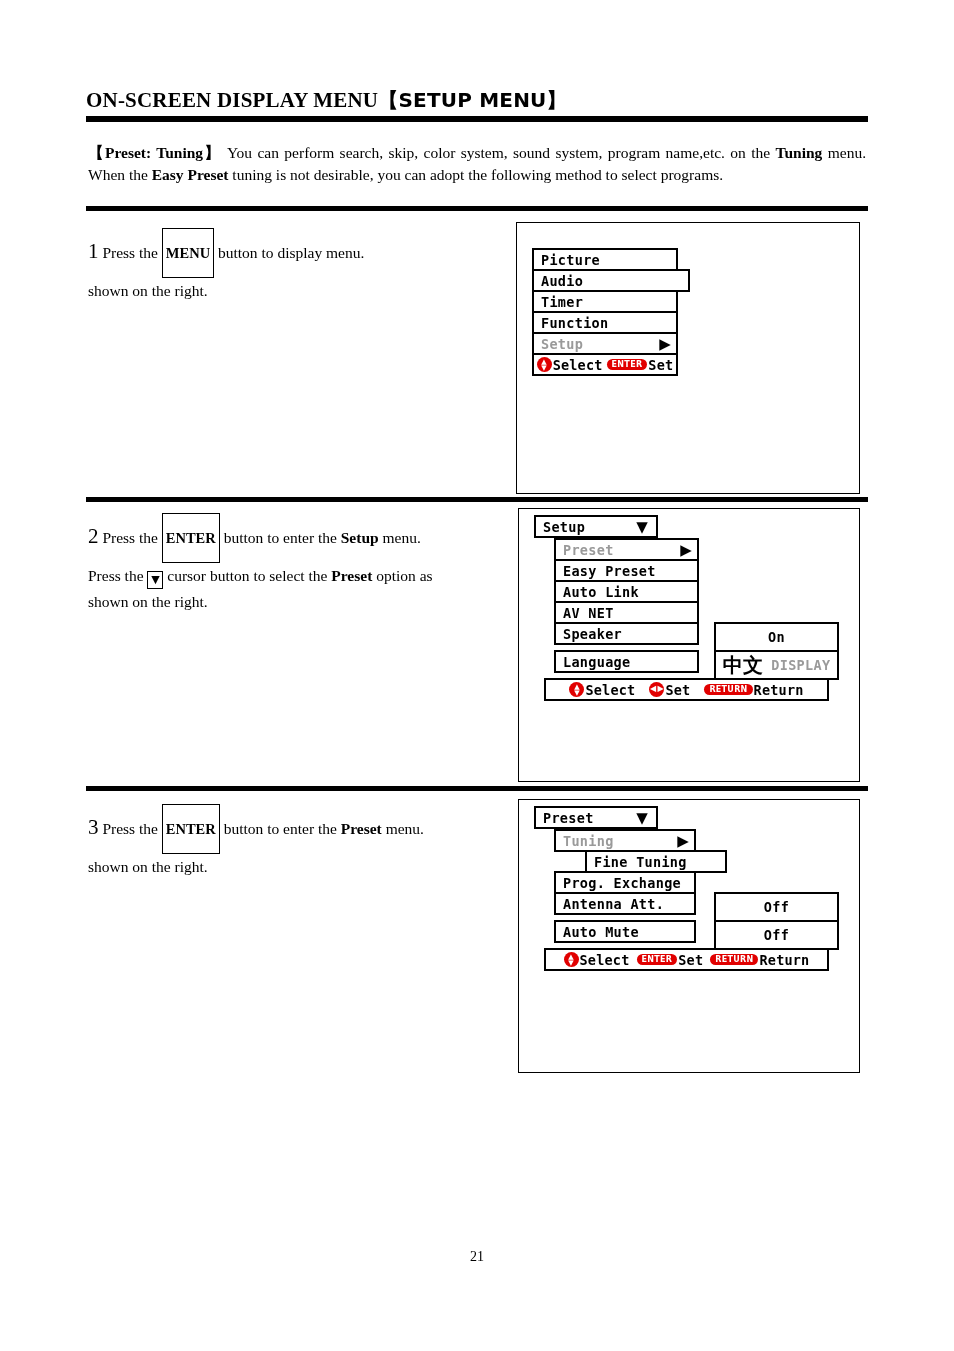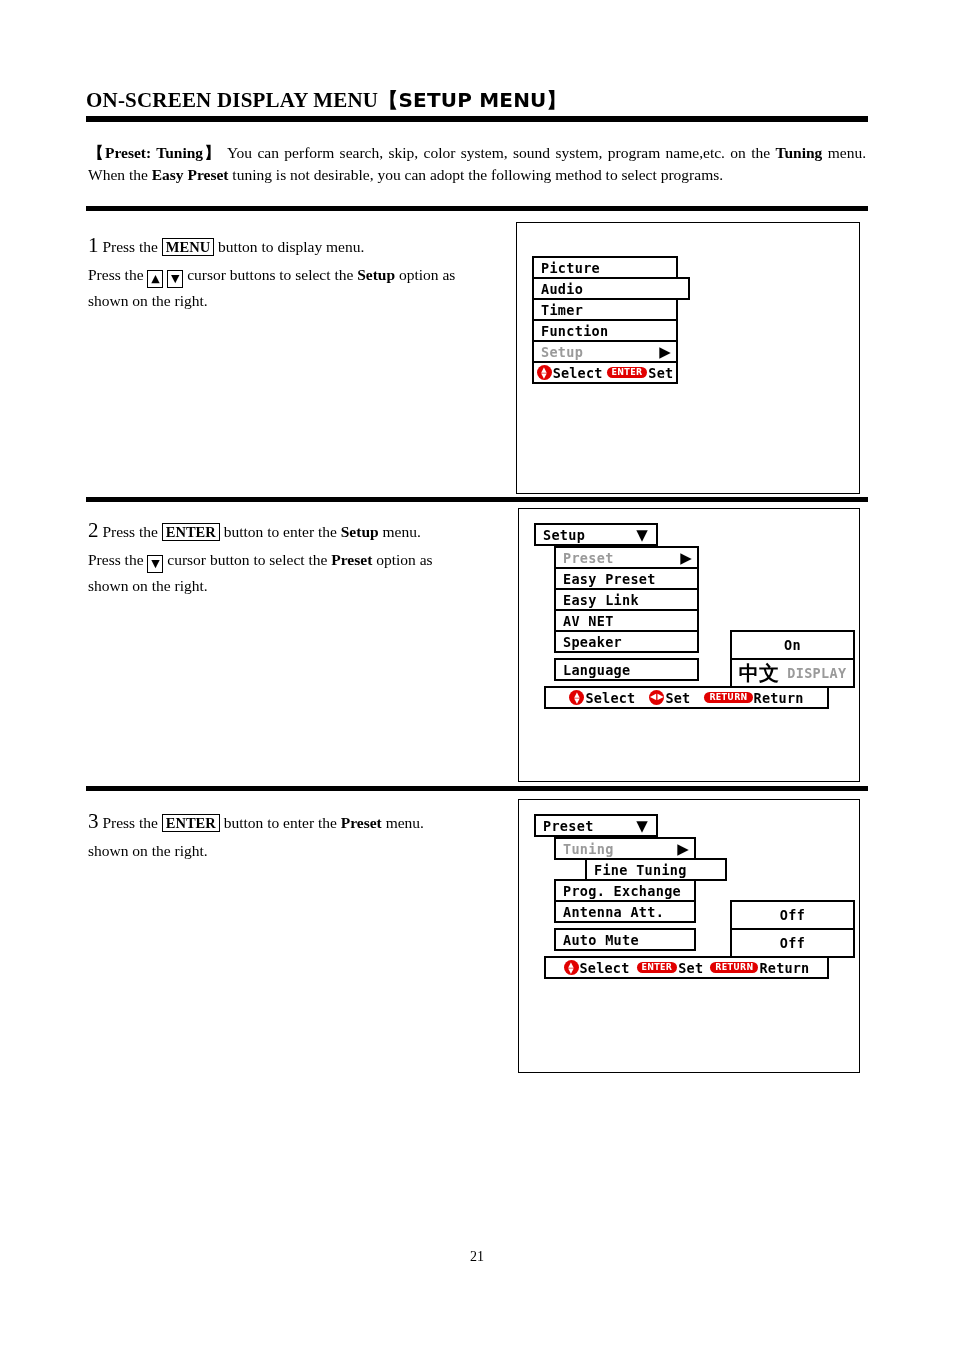--- a/index.html
+++ b/index.html
@@ -98,21 +98,21 @@
     font-family: "Liberation Serif", serif;
   }
   .step-line { display: block; }
   .step-line.just {
     text-align: justify;
     text-justify: inter-word;
   }
   .kbd {
     display: inline-block;
     border: 1.6px solid #000;
-    padding: 0px 3px;
+    padding: 16px 3px;
     font-weight: bold;
     font-size: 14.5px;
     line-height: 1.12;
     vertical-align: baseline;
     font-family: "Liberation Serif", serif;
   }
   .kbd-arrow {
     display: inline-block;
     border: 1.6px solid #000;
     width: 14px;
@@ -136,21 +136,21 @@
   
   .osd {
     position: absolute;
     font-family: "DejaVu Sans Mono", "Liberation Mono", monospace;
   }
   .osd-row {
     display: flex;
     align-items: stretch;
     margin-top: -2px;
   }
-  .osd-row:first-child { margin-top: 8px; }
+  .osd-row:first-child { margin-top: 0; }
 
   .cell {
     border: 2px solid #000;
     box-sizing: border-box;
     background: #fff;
     display: flex;
     align-items: center;
     font-size: 13.5px;
     font-weight: bold;
     letter-spacing: 0.3px;
@@ -173,21 +173,21 @@
   .cell .arrow-d {
     position: absolute;
     right: 24px;
     top: 50%;
     transform: translateY(-50%);
     font-family: "DejaVu Sans", sans-serif;
     font-size: 15px;
     color: #000;
     line-height: 1;
   }
-  .cell.center { justify-content: center; padding: 13px; margin-left: 16px; }
+  .cell.center { justify-content: center; padding: 13px; }
 
   .spacer { flex: 0 0 auto; }
 
   
   .hintbar {
     border: 2px solid #000;
     box-sizing: border-box;
     height: 23px;
     display: flex;
     align-items: center;
@@ -274,23 +274,20 @@
     <span class="lead brk">【</span><span class="lead">Preset: Tuning</span><span class="lead brk">】</span><span> You can perform search, skip, color system, sound system, program name,etc. on the </span><b>Tuning</b><span> menu. When the </span><b>Easy Preset</b><span> tuning is not desirable, you can adopt the following method to select programs.</span>
   </div>
 
   <div class="rule-thick2"></div>
 
   <div class="step-text" style="left:88px; top:228px;">
     <span class="step-line">
       <span class="step-num">1</span>
       <span>Press the </span><span class="kbd">MENU</span><span> button to display menu.</span>
     </span>
-    <span class="step-line just" style="display:block; width:420px;">
-      <span>Press the </span><span class="kbd-arrow">▲</span>&nbsp;<span class="kbd-arrow">▼</span><span> cursor buttons to select the </span><b>Setup</b><span> option as</span>
-    </span>
     <span class="step-line">shown on the right.</span>
   </div>
 
   <div class="osd-frame" style="left:516px; top:222px; width:344px; height:272px;"></div>
 
   <div class="osd" style="left:532px; top:248px;">
     <div class="osd-row">
       <div class="cell" style="width:146px;">
         <span>Picture</span>
       </div>
@@ -362,21 +359,21 @@
         <span class="arrow-r">▶</span>
       </div>
     </div>
     <div class="osd-row" style="margin-left:20px;">
       <div class="cell" style="width:145px;">
         <span>Easy Preset</span>
       </div>
     </div>
     <div class="osd-row" style="margin-left:20px;">
       <div class="cell" style="width:145px;">
-        <span>Easy Link</span>
+        <span>Auto Link</span>
       </div>
     </div>
     <div class="osd-row" style="margin-left:20px;">
       <div class="cell" style="width:145px;">
         <span>AV NET</span>
       </div>
     </div>
     <div class="osd-row" style="margin-left:20px;">
       <div class="cell" style="width:145px;">
         <span>Speaker</span>

